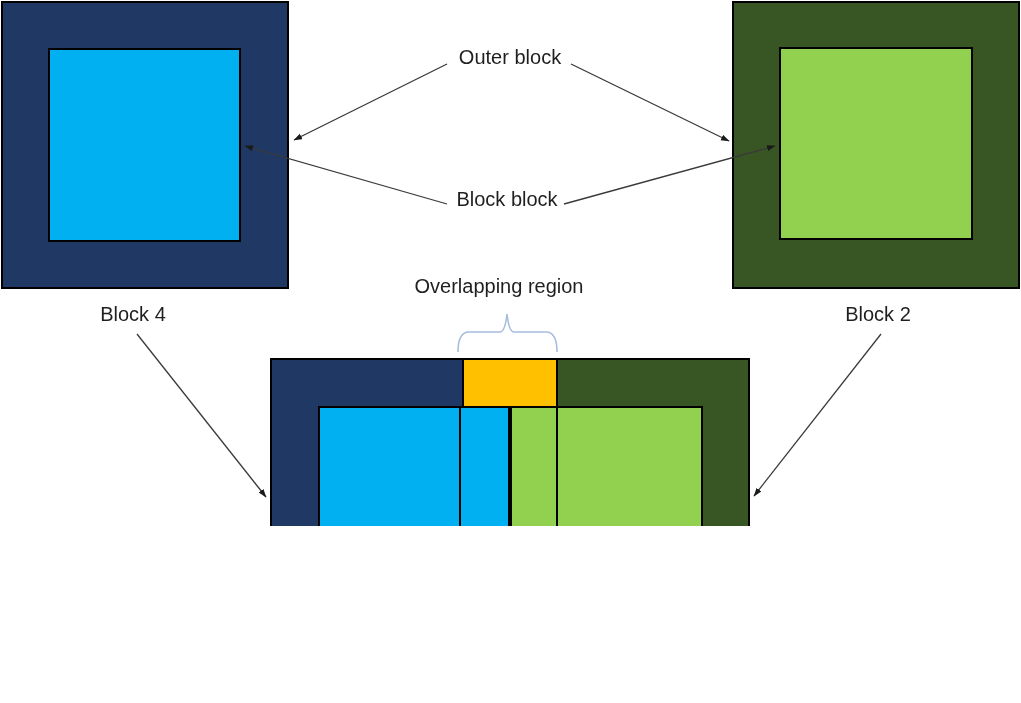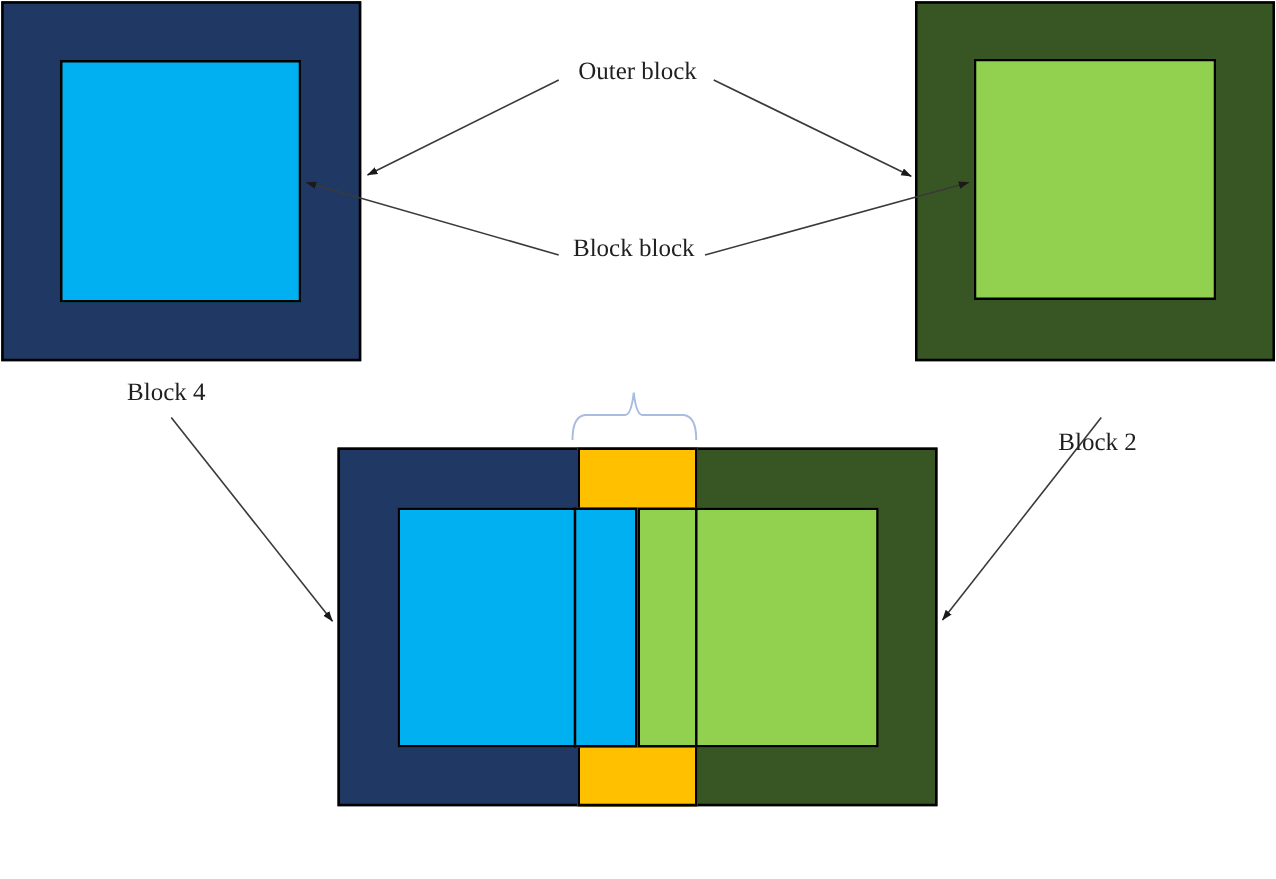--- a/index.html
+++ b/index.html
@@ -1,19 +1,19 @@
 <!DOCTYPE html>
 <html><head>
 <meta charset="utf-8">
 <style>
   html,body { margin:0; padding:0; background:#ffffff; }
   .canvas {
-    position:relative; width:1021px; height:703px; overflow:hidden;
+    position:relative; width:1021px; height:526px; overflow:hidden;
     background:#ffffff;
-    font-family:Liberation Serif, serif;
+    font-family:Liberation Sans, sans-serif;
   }
   .rect {
     position:absolute; box-sizing:border-box;
     border:2px solid #000000;
   }
   .vline { position:absolute; background:#000000; }
   .label {
     position:absolute; transform:translateX(-50%);
     font-size:20px; line-height:1.15; color:#1f1f1f;
     white-space:nowrap; text-align:center;
@@ -50,16 +50,17 @@
     <line x1="571" y1="64" x2="729" y2="141" stroke-width="1.3" marker-end="url(#arrow)" stroke="#3A3A3A"></line>
     <line x1="447" y1="204" x2="245" y2="146" stroke-width="1.3" marker-end="url(#arrow)" stroke="#3A3A3A"></line>
     <line x1="564" y1="204" x2="775" y2="146" stroke-width="1.3" marker-end="url(#arrow)" stroke="#3A3A3A"></line>
     <line x1="137" y1="334" x2="266" y2="497" stroke-width="1.3" marker-end="url(#arrow)" stroke="#3A3A3A"></line>
     <line x1="881" y1="334" x2="754" y2="496" stroke-width="1.3" marker-end="url(#arrow)" stroke="#3A3A3A"></line>
     <path fill="none" stroke-width="1.6" d="M 458 352 Q 458 333 468 332 L 500 332 Q 505 332 507 314 Q 509 332 514 332 L 547 332 Q 557 333 557 352" stroke="#A8BCE0"></path>
   </svg>
 
   <div class="label" style="left:510px; top:46px;">Outer block</div>
   <div class="label" style="left:507px; top:188px;">Block block</div>
+  <div class="label" style="left:499px; top:275px;">Overlapping region</div>
   <div class="label" style="left:133px; top:303px;">Block 4</div>
-  <div class="label" style="left:878px; top:303px;margin-top:40px;">Block 2</div>
+  <div class="label" style="left:878px; top:303px;">Block 2</div>
 
 </div>
 
 </body></html>

